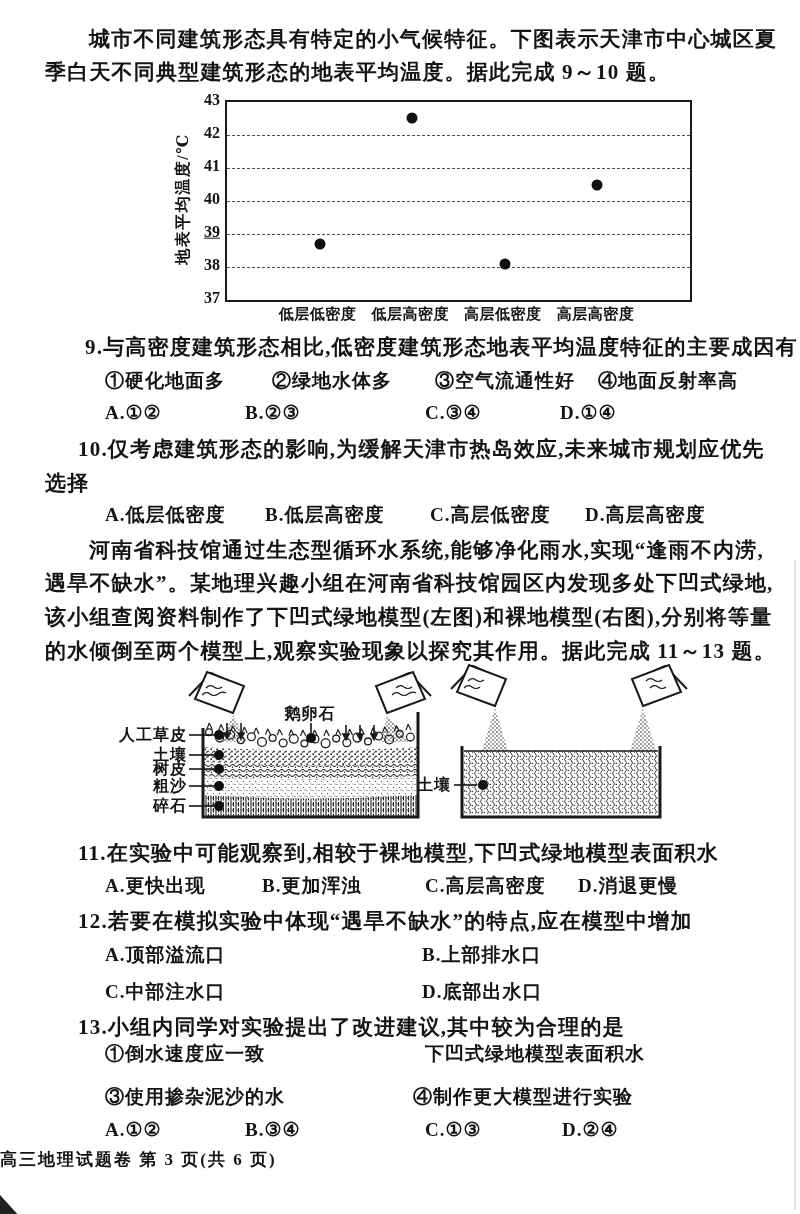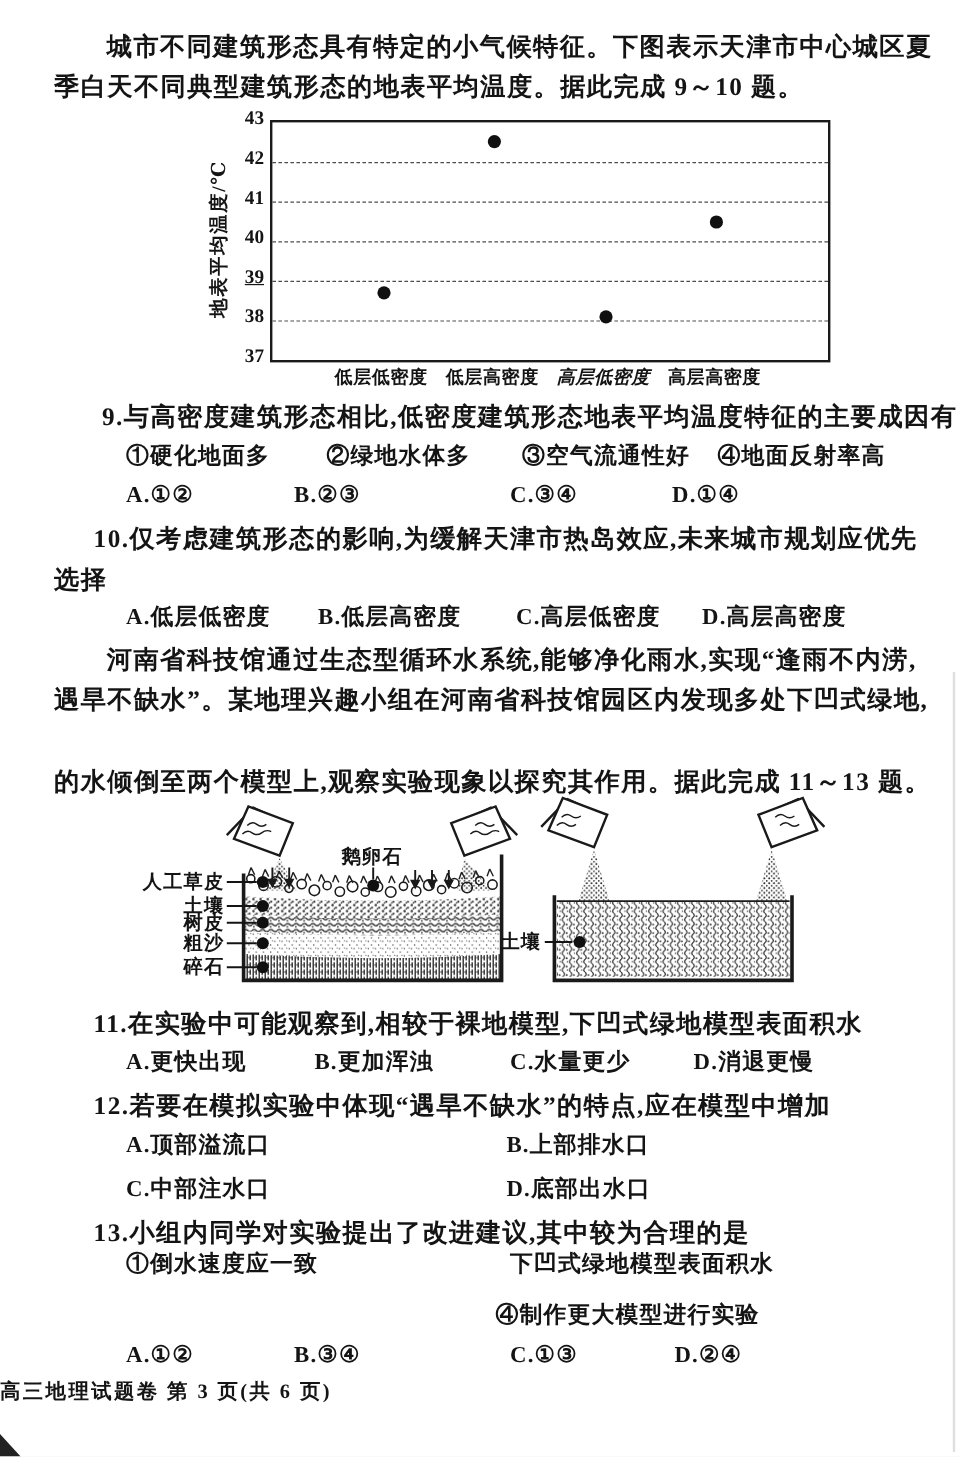--- a/index.html
+++ b/index.html
@@ -56,21 +56,21 @@
         <div class="gridline" style="top: 33.3333%;"></div>
         <div class="gridline" style="top: 16.6667%;"></div>
         <div class="dot" style="left: 20%; top: 71.6667%;"></div>
         <div class="dot" style="left: 40%; top: 8.33333%;"></div>
         <div class="dot" style="left: 60%; top: 81.6667%;"></div>
         <div class="dot" style="left: 80%; top: 41.6667%;"></div>
       </div>
     <div class="xlabels">
         <span class="xlabel" style="left: 20%;">低层低密度</span>
         <span class="xlabel" style="left: 40%;">低层高密度</span>
-        <span class="xlabel" style="left: 60%; font-style: italic;">高层低密度</span>
+        <span class="xlabel" style="left: 60%;">高层低密度</span>
         <span class="xlabel" style="left: 80%;">高层高密度</span>
       </div>
   </div>
 
   <div class="line stem" style="top:332px;left:85px">9.与高密度建筑形态相比,低密度建筑形态地表平均温度特征的主要成因有</div>
   <div class="row" style="top:367px">
     <span class="opt" style="left:105px">①硬化地面多</span>
     <span class="opt" style="left:272px">②绿地水体多</span>
     <span class="opt" style="left:435px">③空气流通性好</span>
     <span class="opt" style="left:598px">④地面反射率高</span>
@@ -86,20 +86,21 @@
   <div class="line stem" style="top:468px">选择</div>
   <div class="row" style="top:501px">
     <span class="opt" style="left:105px">A.低层低密度</span>
     <span class="opt" style="left:265px">B.低层高密度</span>
     <span class="opt" style="left:430px">C.高层低密度</span>
     <span class="opt" style="left:585px">D.高层高密度</span>
   </div>
 
   <div class="line indent" style="top:535px">河南省科技馆通过生态型循环水系统,能够净化雨水,实现“逢雨不内涝,</div>
   <div class="line" style="top:568px">遇旱不缺水”。某地理兴趣小组在河南省科技馆园区内发现多处下凹式绿地,</div>
+  <div class="line" style="top:602px">该小组查阅资料制作了下凹式绿地模型(左图)和裸地模型(右图),分别将等量</div>
   <div class="line" style="top:636px">的水倾倒至两个模型上,观察实验现象以探究其作用。据此完成 11～13 题。</div>
 
   <svg class="model-svg" viewBox="0 0 800 170">
     <defs>
       <pattern id="pat-spray" width="4" height="4" patternUnits="userSpaceOnUse">
         <circle cx="1" cy="1" r="0.8" fill="#1a1a1a"></circle>
           <circle cx="3" cy="3" r="0.7" fill="#1a1a1a"></circle>
       </pattern>
       <pattern id="pat-soil" width="6" height="5" patternUnits="userSpaceOnUse">
         <circle cx="1.2" cy="1.2" r="1" fill="#2e2e2e"></circle>
@@ -227,40 +228,41 @@
     <polygon points="643,45 630,88 656,88" fill="url(#pat-spray)"></polygon>
     <line x1="454" y1="122" x2="477" y2="122" stroke="#141414" stroke-width="1.6"></line>
     <circle cx="483" cy="122" r="5" fill="#101010"></circle>
     <text class="lbl" text-anchor="end" x="451" y="127">土壤</text>
   </svg>
 
   <div class="line stem" style="top:838px;left:78px">11.在实验中可能观察到,相较于裸地模型,下凹式绿地模型表面积水</div>
   <div class="row" style="top:872px">
     <span class="opt" style="left:105px">A.更快出现</span>
     <span class="opt" style="left:262px">B.更加浑浊</span>
-    <span class="opt" style="left:425px">C.水量更少</span>
+    <span class="opt" style="left:425px">C.高层高密度</span>
     <span class="opt" style="left:578px">D.消退更慢</span>
   </div>
 
   <div class="line stem" style="top:906px;left:78px">12.若要在模拟实验中体现“遇旱不缺水”的特点,应在模型中增加</div>
   <div class="row" style="top:941px">
     <span class="opt" style="left:105px">A.顶部溢流口</span>
     <span class="opt" style="left:422px">B.上部排水口</span>
   </div>
   <div class="row" style="top:978px">
     <span class="opt" style="left:105px">C.中部注水口</span>
     <span class="opt" style="left:422px">D.底部出水口</span>
   </div>
 
   <div class="line stem" style="top:1012px;left:78px">13.小组内同学对实验提出了改进建议,其中较为合理的是</div>
   <div class="row" style="top:1040px">
     <span class="opt" style="left:105px">①倒水速度应一致</span>
     <span class="opt" style="left:425px">下凹式绿地模型表面积水</span>
   </div>
   <div class="row" style="top:1083px">
+    <span class="opt" style="left:105px">③使用掺杂泥沙的水</span>
     <span class="opt" style="left:413px">④制作更大模型进行实验</span>
   </div>
   <div class="row" style="top:1116px">
     <span class="opt" style="left:105px">A.①②</span>
     <span class="opt" style="left:245px">B.③④</span>
     <span class="opt" style="left:425px">C.①③</span>
     <span class="opt" style="left:562px">D.②④</span>
   </div>
 
   <div class="footer">高三地理试题卷 第 3 页(共 6 页)</div>

